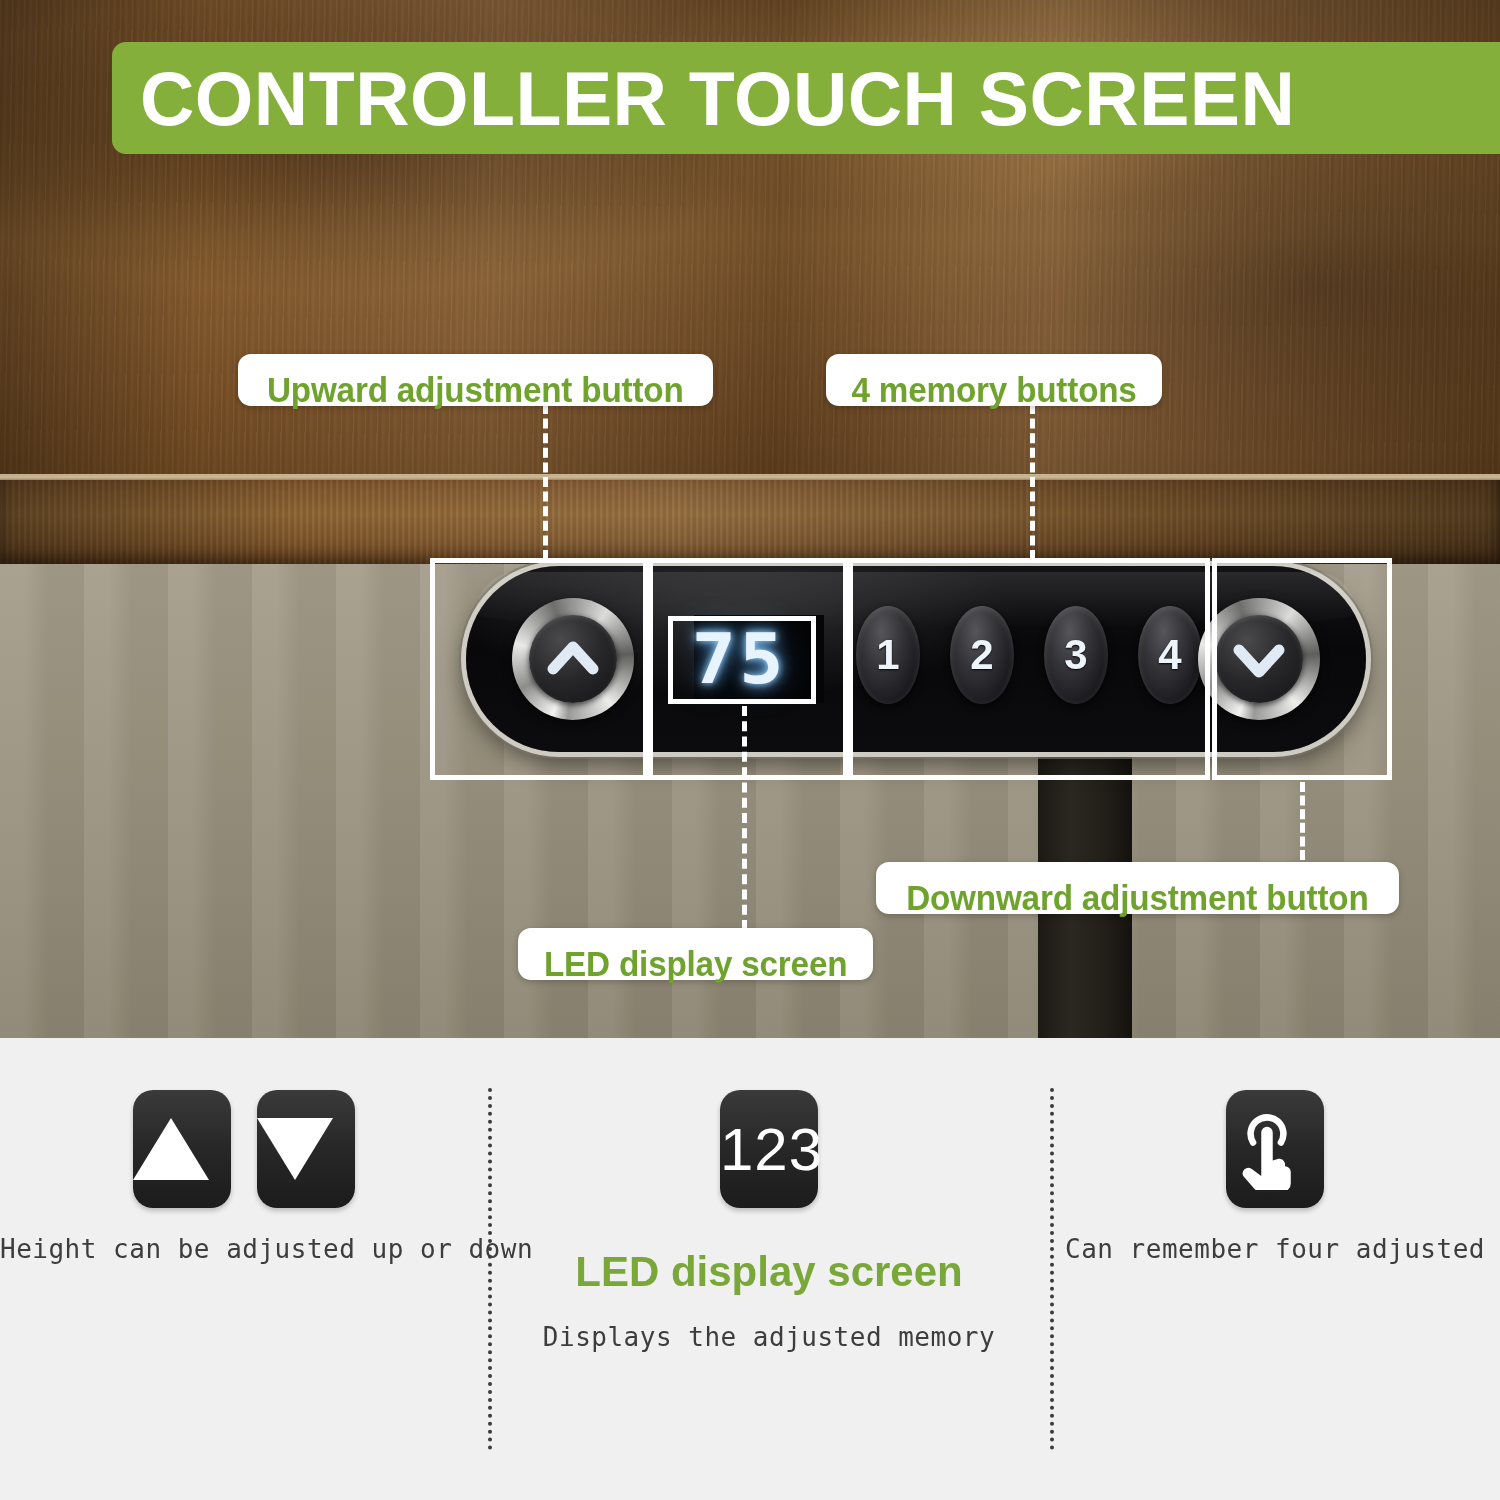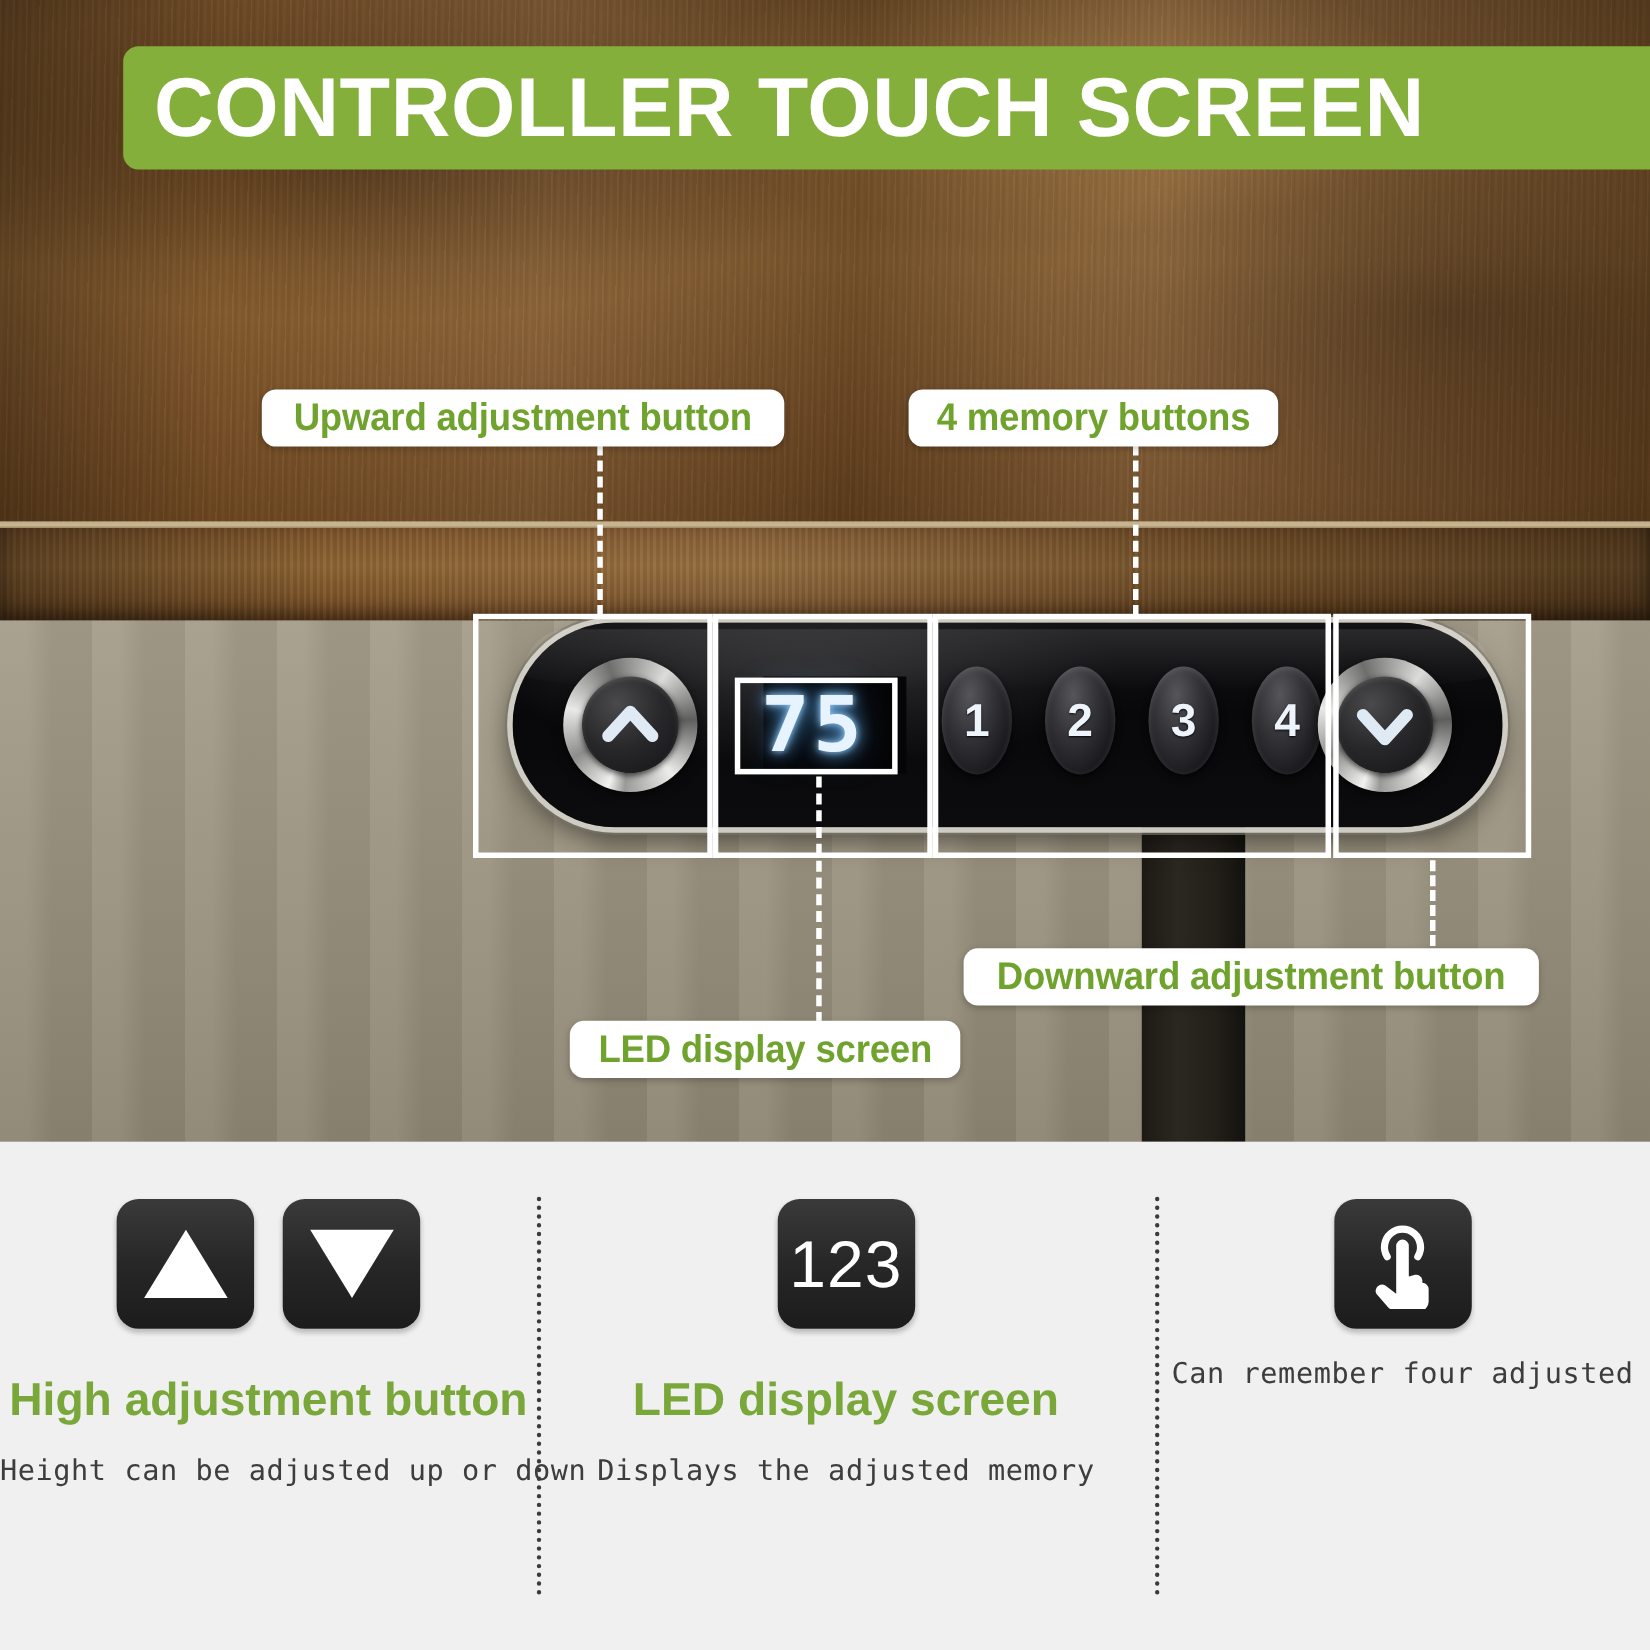--- a/index.html
+++ b/index.html
@@ -127,22 +127,22 @@
   .hl { position:absolute; border:5px solid #ffffff; }
 
   
   .lead-v {
     position:absolute; width:0; border-left:5px dashed #ffffff;
   }
 
   
   .pill {
     position:absolute; background:#ffffff; border-radius:13px;
-    display:flex; align-items:center; justify-content:center;
-    padding:0 18px; height:52px;
+    display:flex; align-items:flex-start; justify-content:center;
+    padding:16px 18px; height:52px;
     box-shadow:0 2px 6px rgba(0,0,0,.22);
   }
   .pill span {
     font-family:"Liberation Sans", sans-serif;
     font-weight:700; font-size:35px; color:#6fa32e;
     white-space:nowrap; letter-spacing:-.2px;
     transform:scaleX(.95); transform-origin:center;
   }
 
   
@@ -171,23 +171,23 @@
 
   .divider {
     position:absolute; top:50px; width:0; height:362px;
     border-left:4px dotted #3b3b3b;
   }
   #div-1 { left:488px; }
   #div-2 { left:1050px; }
 
   .icons { display:flex; justify-content:center; gap:26px; margin-top:52px; }
   .key {
-    width:125px; height:118px; border-radius:20px;
+    width:98px; height:118px; border-radius:20px;
     background:linear-gradient(180deg,#3a3a3a 0%, #272727 50%, #1c1c1c 100%);
-    display:flex; align-items:center; justify-content:center;
+    display:flex; align-items:center; 
     box-shadow:0 3px 5px rgba(0,0,0,.22);
   }
   .tri-up {
     width:0; height:0; border-left:38px solid transparent;
     border-right:38px solid transparent; border-bottom:62px solid #ffffff;
   }
   .tri-down {
     width:0; height:0; border-left:38px solid transparent;
     border-right:38px solid transparent; border-top:62px solid #ffffff;
   }
@@ -299,21 +299,20 @@
 
       <div class="col c1">
         <div class="icons">
           <div class="key">
             <div class="tri-up"></div>
           </div>
           <div class="key">
             <div class="tri-down"></div>
           </div>
         </div>
-        <div class="feat-title">High adjustment button</div>
         <div class="feat-desc">Height can be adjusted up or down</div>
       </div>
 
       <div class="col c2">
         <div class="icons">
           <div class="key">
             <div class="key-num">123</div>
           </div>
         </div>
         <div class="feat-title">LED display screen</div>

